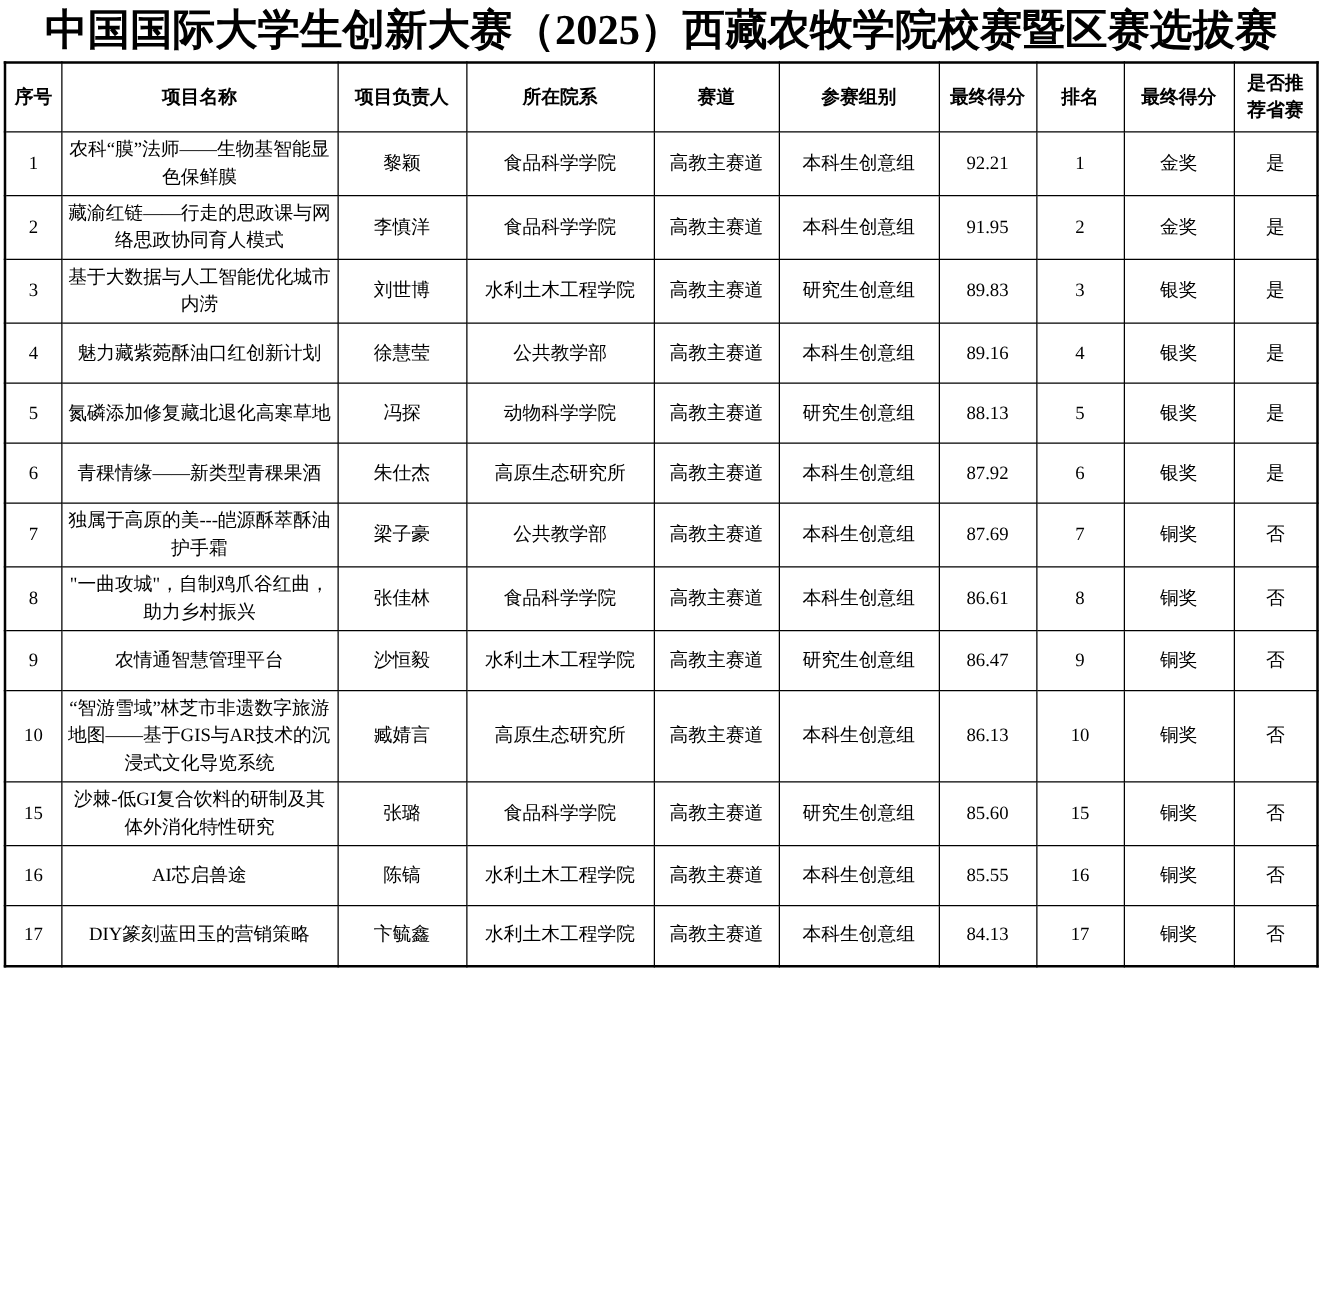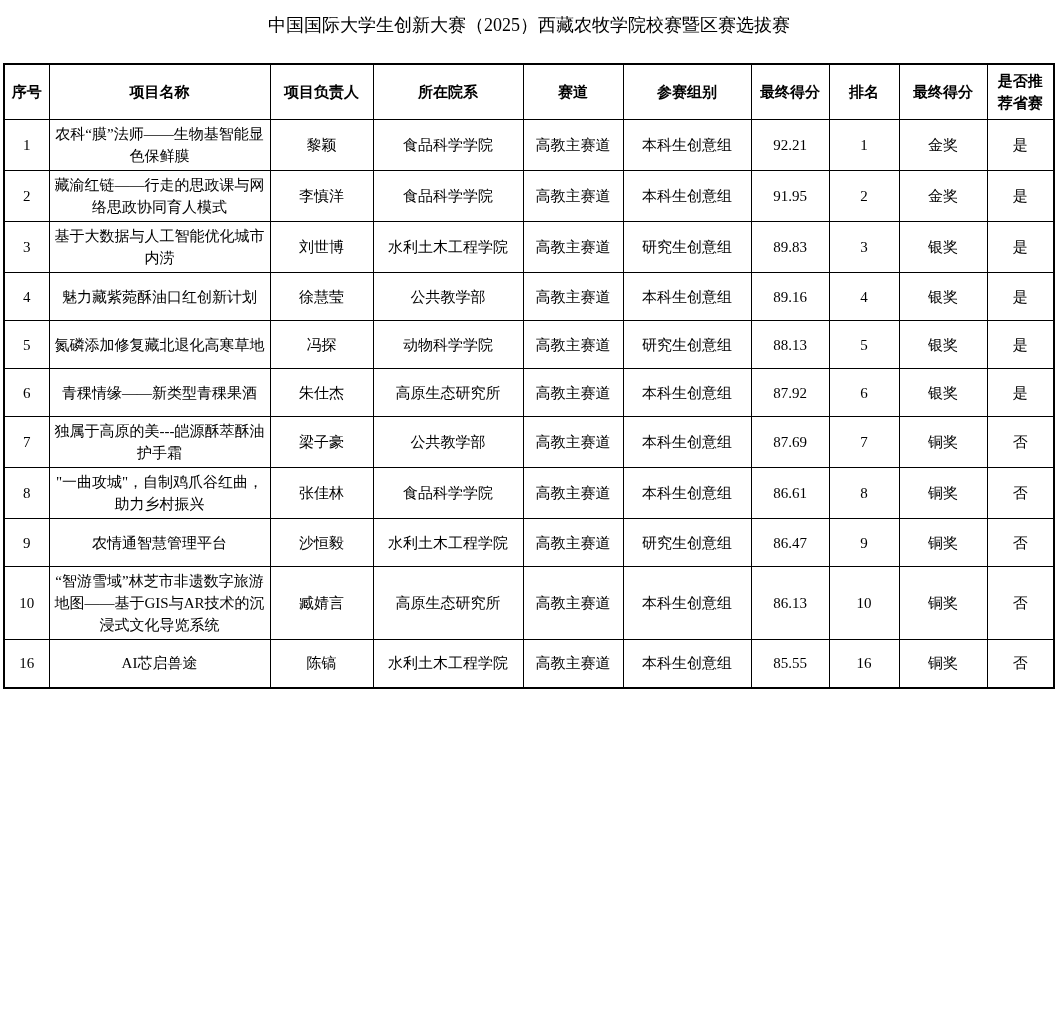--- a/index.html
+++ b/index.html
@@ -14,29 +14,29 @@
     background: #ffffff;
     color: #000000;
     font-family: "Liberation Serif", "DejaVu Serif", serif;
     overflow: hidden;
   }
   .title-block {
     padding-top: 8px;
     text-align: center;
   }
   .title-line {
-    font-size: 18px;
-    font-weight: normal;
+    font-size: 34px;
+    font-weight: bold;
     line-height: 34px;
   }
   table.results {
     border-collapse: collapse;
     table-layout: fixed;
     width: 1050px;
-    margin: 21px auto 0 auto;
+    margin: 7px auto 0 auto;
     border: 2px solid #000000;
   }
   table.results th,
   table.results td {
     border: 1px solid #000000;
     text-align: center;
     vertical-align: middle;
     padding: 3px 3px;
     font-size: 15px;
     line-height: 22px;
@@ -212,27 +212,51 @@
       <td>臧婧言</td>
       <td>高原生态研究所</td>
       <td>高教主赛道</td>
       <td>本科生创意组</td>
       <td>86.13</td>
       <td>10</td>
       <td>铜奖</td>
       <td>否</td>
     </tr>
         <tr>
+      <td>15</td>
+      <td>沙棘-低GI复合饮料的研制及其体外消化特性研究</td>
+      <td>张璐</td>
+      <td>食品科学学院</td>
+      <td>高教主赛道</td>
+      <td>研究生创意组</td>
+      <td>85.60</td>
+      <td>15</td>
+      <td>铜奖</td>
+      <td>否</td>
+    </tr>
+        <tr>
       <td>16</td>
       <td>AI芯启兽途</td>
       <td>陈镐</td>
       <td>水利土木工程学院</td>
       <td>高教主赛道</td>
       <td>本科生创意组</td>
       <td>85.55</td>
       <td>16</td>
       <td>铜奖</td>
       <td>否</td>
     </tr>
+        <tr>
+      <td>17</td>
+      <td>DIY篆刻蓝田玉的营销策略</td>
+      <td>卞毓鑫</td>
+      <td>水利土木工程学院</td>
+      <td>高教主赛道</td>
+      <td>本科生创意组</td>
+      <td>84.13</td>
+      <td>17</td>
+      <td>铜奖</td>
+      <td>否</td>
+    </tr>
       </tbody>
   </table>
 
 </div>
 
 </body></html>

